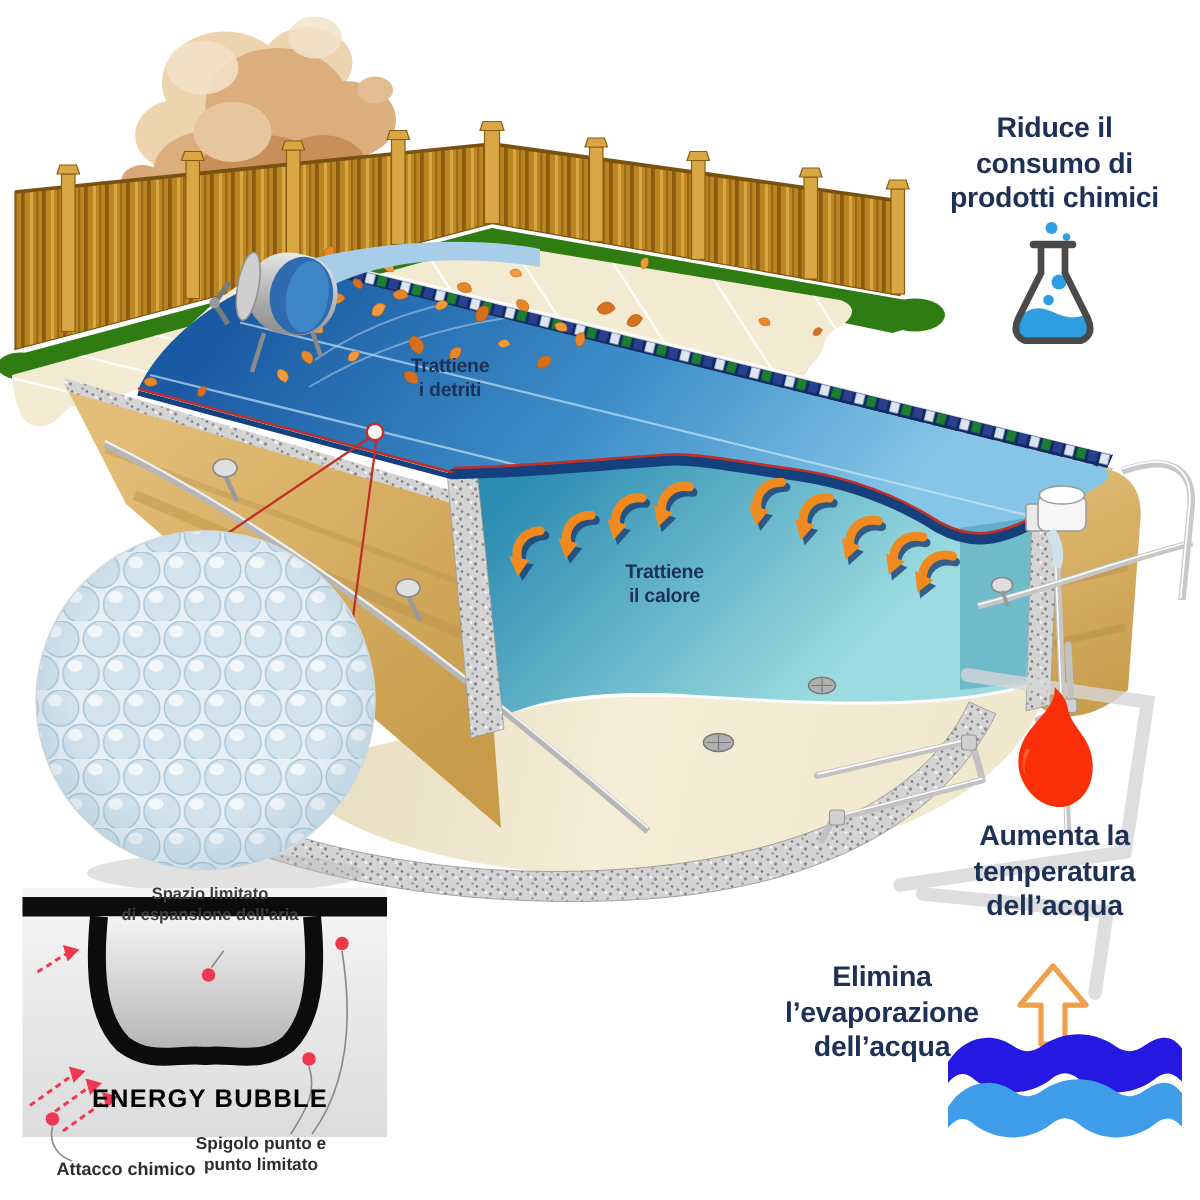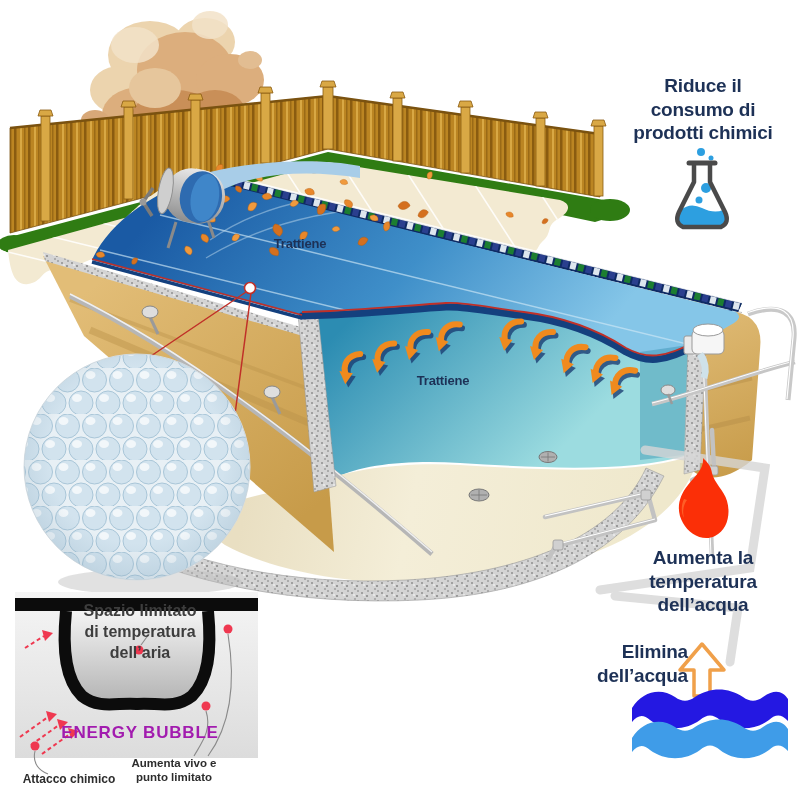--- a/index.html
+++ b/index.html
@@ -4,22 +4,22 @@
 <style>
   html,body{margin:0;padding:0;background:#fff;}
   #stage{position:relative;width:800px;height:800px;background:#ffffff;overflow:hidden;
          font-family:"Liberation Sans",sans-serif;}
   #scene{position:absolute;left:0;top:0;}
   .lbl{position:absolute;font-weight:bold;text-align:center;line-height:1.24;
        color:#1d3156;letter-spacing:-0.2px;}
   .lbl .ln{display:block;}
   .fs19{font-size:19px;}
   .fs195{font-size:13px;}
-  .dg-air{font-size:16px;color:#3d3d3d;line-height:1.3;letter-spacing:0;margin-top:12px;}
-  .dg-title{font-size:17px;color:#a21caf;letter-spacing:0.8px;}
+  .dg-air{font-size:11px;color:#3d3d3d;line-height:1.3;letter-spacing:0;}
+  .dg-title{font-size:17px;color:#000000;letter-spacing:0.8px;}
   .dg-small{font-size:12px;color:#2d2d2d;letter-spacing:0;}
   .dg-small2{font-size:11.5px;color:#2d2d2d;line-height:1.25;letter-spacing:0;}
   .icon{position:absolute;}
 </style>
 </head>
 <body>
 
 <div id="stage">
 
 <svg id="scene" width="800" height="800" viewBox="0 0 800 800">
@@ -386,24 +386,26 @@
     <path d="M31,745 L59,725"></path>
           <polygon points="57,719 68,722 60,730" stroke="none"></polygon>
     <path d="M42,754 L70,734"></path>
           <polygon points="68,728 79,731 71,739" stroke="none"></polygon>
   </g>
 </g>
 </svg>
 
 <div class="lbl fs195" style="left:212px;top:236px;width:176px;">
   <span class="ln">Trattiene</span>
+  <span class="ln">i detriti</span>
 </div>
 
 <div class="lbl fs195" style="left:355px;top:373px;width:176px;">
   <span class="ln">Trattiene</span>
+  <span class="ln">il calore</span>
 </div>
 
 <div class="lbl fs19" style="left:603px;top:74px;width:200px;">
   <span class="ln">Riduce il</span>
   <span class="ln">consumo di</span>
   <span class="ln">prodotti chimici</span>
 </div>
 
 <div class="icon" style="left:652px;top:148px;width:100px;height:92px;">
   <svg width="100" height="92" viewBox="0 0 100 92">
@@ -423,44 +425,45 @@
     <path d="M16,44 C13,50 13,58 16,63 C14,55 16,49 19,45 Z" fill="#ff6a30" opacity="0.8"></path>
   </svg>
 </div>
 
 <div class="lbl fs19" style="left:603px;top:546px;width:200px;">
   <span class="ln">Aumenta la</span>
   <span class="ln">temperatura</span>
   <span class="ln">dell’acqua</span>
 </div>
 
-<div class="lbl fs19" style="left:488px;top:640px;width:200px;text-align:right;">
+<div class="lbl fs19" style="left:488px;top:640px;width:200px;">
   <span class="ln">Elimina</span>
+  <span class="ln">l’evaporazione</span>
   <span class="ln">dell’acqua</span>
 </div>
 
 <div class="icon" style="left:630px;top:636px;width:162px;height:126px;">
   <svg width="162" height="126" viewBox="0 0 162 126">
     <path d="M64,60 L64,34 L50,34 L72,8 L94,34 L80,34 L80,60 Z" fill="#ffffff" stroke="#f0a04a" stroke-width="3.5" stroke-linejoin="round"></path>
     <path d="M2,72 C12,56 30,51 45,61 C52,66 58,66 65,61 C80,51 98,51 113,61 C120,66 126,66 133,61 C146,52 153,56 158,63 L158,85 C151,78 146,78 139,84 C124,95 104,95 90,84 C83,78 77,78 70,84 C55,95 35,95 20,84 C13,78 8,79 2,86 Z" fill="#2418e2"></path>
     <path d="M2,102 C12,86 30,81 45,91 C52,96 58,96 65,91 C80,81 98,81 113,91 C120,96 126,96 133,91 C146,82 153,86 158,93 L158,115 C151,108 146,108 139,114 C124,125 104,125 90,114 C83,108 77,108 70,114 C55,125 35,125 20,114 C13,108 8,109 2,116 Z" fill="#3f9ce8"></path>
   </svg>
 </div>
 
 <div class="lbl dg-air" style="left:62px;top:589px;width:156px;">
   <span class="ln">Spazio limitato</span>
-  <span class="ln">di temperatura dell’aria</span>
+  <span class="ln">di espansione dell’aria</span>
 </div>
 
 <div class="lbl dg-title" style="left:40px;top:722px;width:200px;">
   <span>ENERGY BUBBLE</span>
 </div>
 
-<div class="lbl dg-small" style="left:17px;top:772px;width:104px;">
+<div class="lbl dg-small" style="left:32px;top:772px;width:104px;">
   <span>Attacco chimico</span>
 </div>
 
 <div class="lbl dg-small2" style="left:118px;top:756px;width:112px;">
-  <span class="ln">Aumenta vivo e</span>
+  <span class="ln">Spigolo punto e</span>
   <span class="ln">punto limitato</span>
 </div>
 
 </div>
 
 </body></html>

